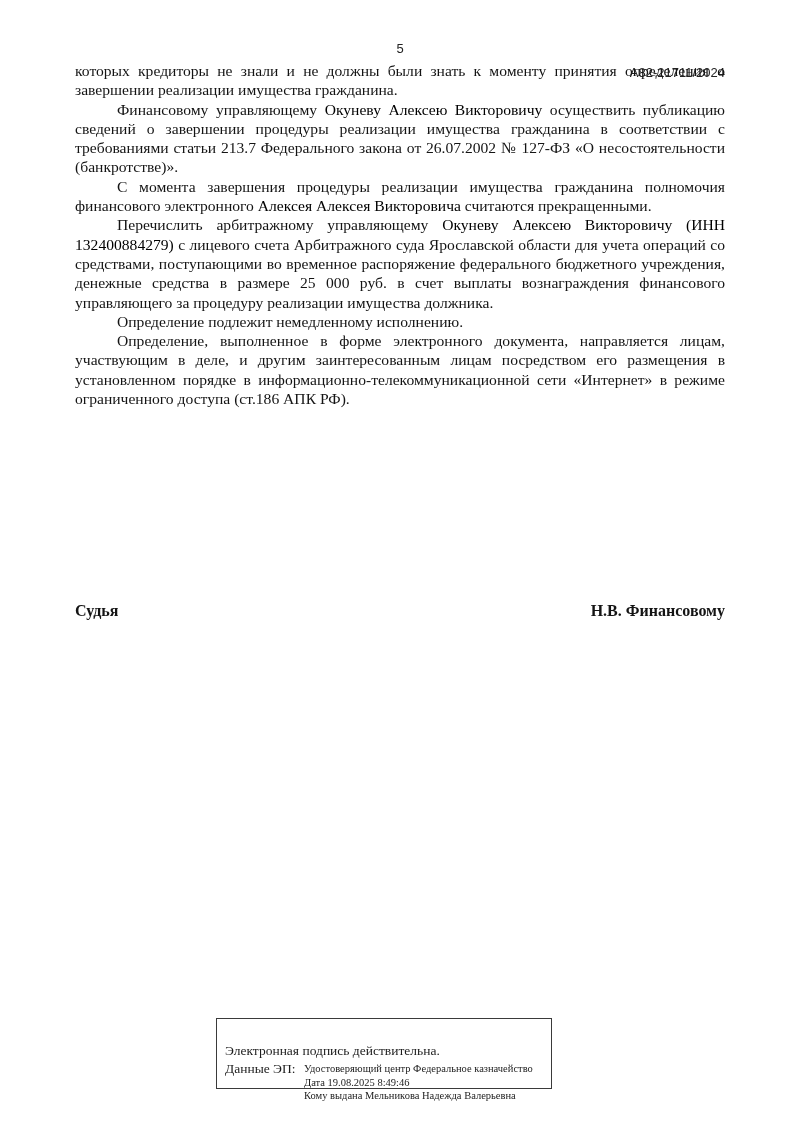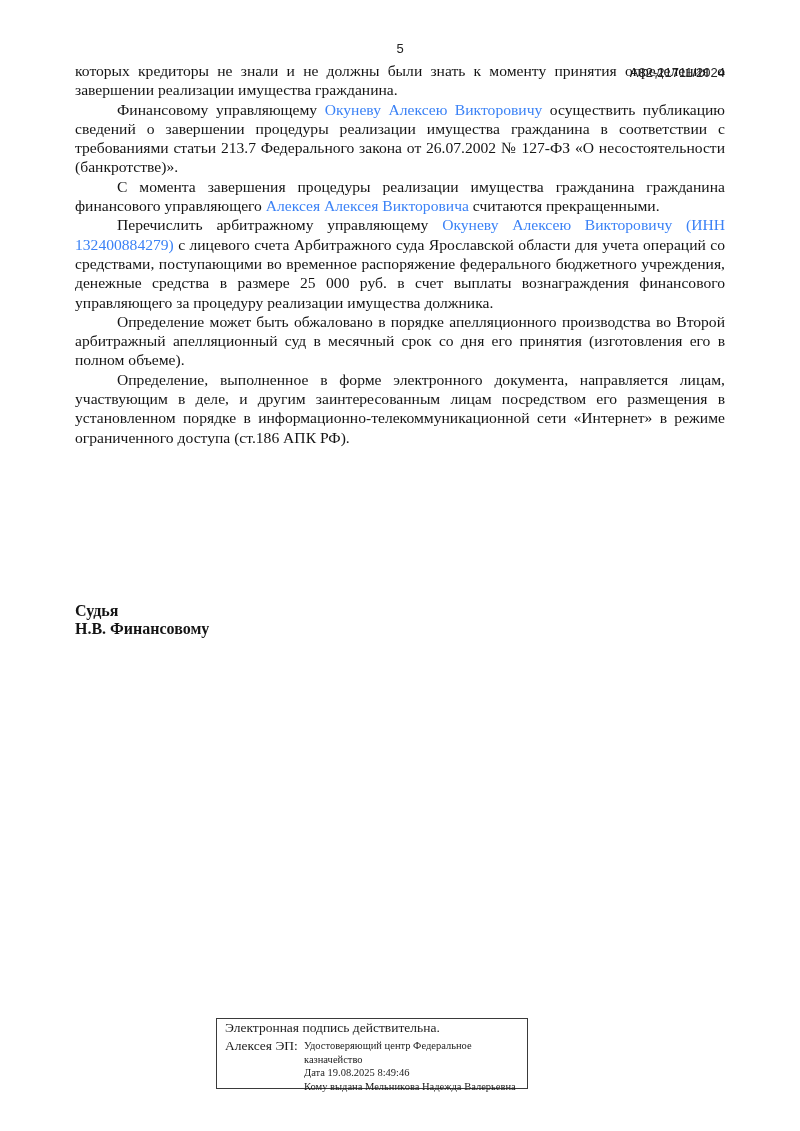--- a/index.html
+++ b/index.html
@@ -43,42 +43,41 @@
     top: 61px;
     left: 75px;
     width: 650px;
     font-size: 15.6px;
     line-height: 19.3px;
     text-align: justify;
     color: #141414;
   }
   .para { margin: 0; }
   .para.indent { text-indent: 42px; }
-  .muted { color: #3b82f6; }
+  .muted { color: #000000; }
   .sig-row {
     position: absolute;
     top: 602px;
     left: 75px;
     width: 650px;
     display: flex;
     justify-content: space-between;
     font-weight: bold;
     font-size: 16px;
     color: #141414;
-    flex-direction: column;
   }
   .stamp {
     position: absolute;
     left: 216px;
     top: 1018px;
-    width: 312px;
+    width: 336px;
     height: 71px;
     border: 1px solid #3a3a3a;
     box-sizing: border-box;
-    padding: 0 8px 0 8px;
+    padding: 23px 8px 0 8px;
     background: #ffffff;
     color: #1c1c1c;
   }
   .stamp-line1 {
     font-size: 13.5px;
     line-height: 18px;
   }
   .stamp-row {
     display: flex;
     margin-top: 1px;
@@ -101,35 +100,35 @@
 <div class="page">
 
   <div class="header">
     <span class="pnum">5</span>
     <span class="case">А82-21711/2024</span>
   </div>
 
   <div class="body-text">
       <p class="para"><span>которых кредиторы не знали и не должны были знать к моменту принятия определения о завершении реализации имущества гражданина.</span></p>
       <p class="para indent"><span>Финансовому управляющему </span><span class="muted">Окуневу Алексею Викторовичу</span><span> осуществить публикацию сведений о завершении процедуры реализации имущества гражданина в соответствии с требованиями статьи 213.7 Федерального закона от 26.07.2002 № 127-ФЗ «О несостоятельности (банкротстве)».</span></p>
-      <p class="para indent"><span>С момента завершения процедуры реализации имущества гражданина гражданина финансового управляющего </span><span class="muted">Алексея Алексея Викторовича</span><span> считаются прекращенными.</span></p>
+      <p class="para indent"><span>С момента завершения процедуры реализации имущества гражданина полномочия финансового электронного </span><span class="muted">Алексея Алексея Викторовича</span><span> считаются прекращенными.</span></p>
       <p class="para indent"><span>Перечислить арбитражному управляющему </span><span class="muted">Окуневу Алексею Викторовичу (ИНН 132400884279)</span><span> с лицевого счета Арбитражного суда Ярославской области для учета операций со средствами, поступающими во временное распоряжение федерального бюджетного учреждения, денежные средства в размере 25 000 руб. в счет выплаты вознаграждения финансового управляющего за процедуру реализации имущества должника.</span></p>
-      <p class="para indent"><span>Определение может быть обжаловано в порядке апелляционного производства во Второй арбитражный апелляционный суд в месячный срок со дня его принятия (изготовления его в полном объеме).</span></p>
+      <p class="para indent"><span>Определение подлежит немедленному исполнению.</span></p>
       <p class="para indent"><span>Определение, выполненное в форме электронного документа, направляется лицам, участвующим в деле, и другим заинтересованным лицам посредством его размещения в установленном порядке в информационно-телекоммуникационной сети «Интернет» в режиме ограниченного доступа (ст.186 АПК РФ).</span></p>
     </div>
 
   <div class="sig-row">
     <span>Судья</span>
     <span>Н.В. Финансовому</span>
   </div>
 
   <div class="stamp">
     <div class="stamp-line1">Электронная подпись действительна.</div>
     <div class="stamp-row">
-      <div class="stamp-label">Алексея ЭП:</div>
+      <div class="stamp-label">Данные ЭП:</div>
       <div class="stamp-details">
           <div>Удостоверяющий центр Федеральное казначейство</div>
           <div>Дата 19.08.2025 8:49:46</div>
           <div>Кому выдана Мельникова Надежда Валерьевна</div>
         </div>
     </div>
   </div>
 
 </div>
 

